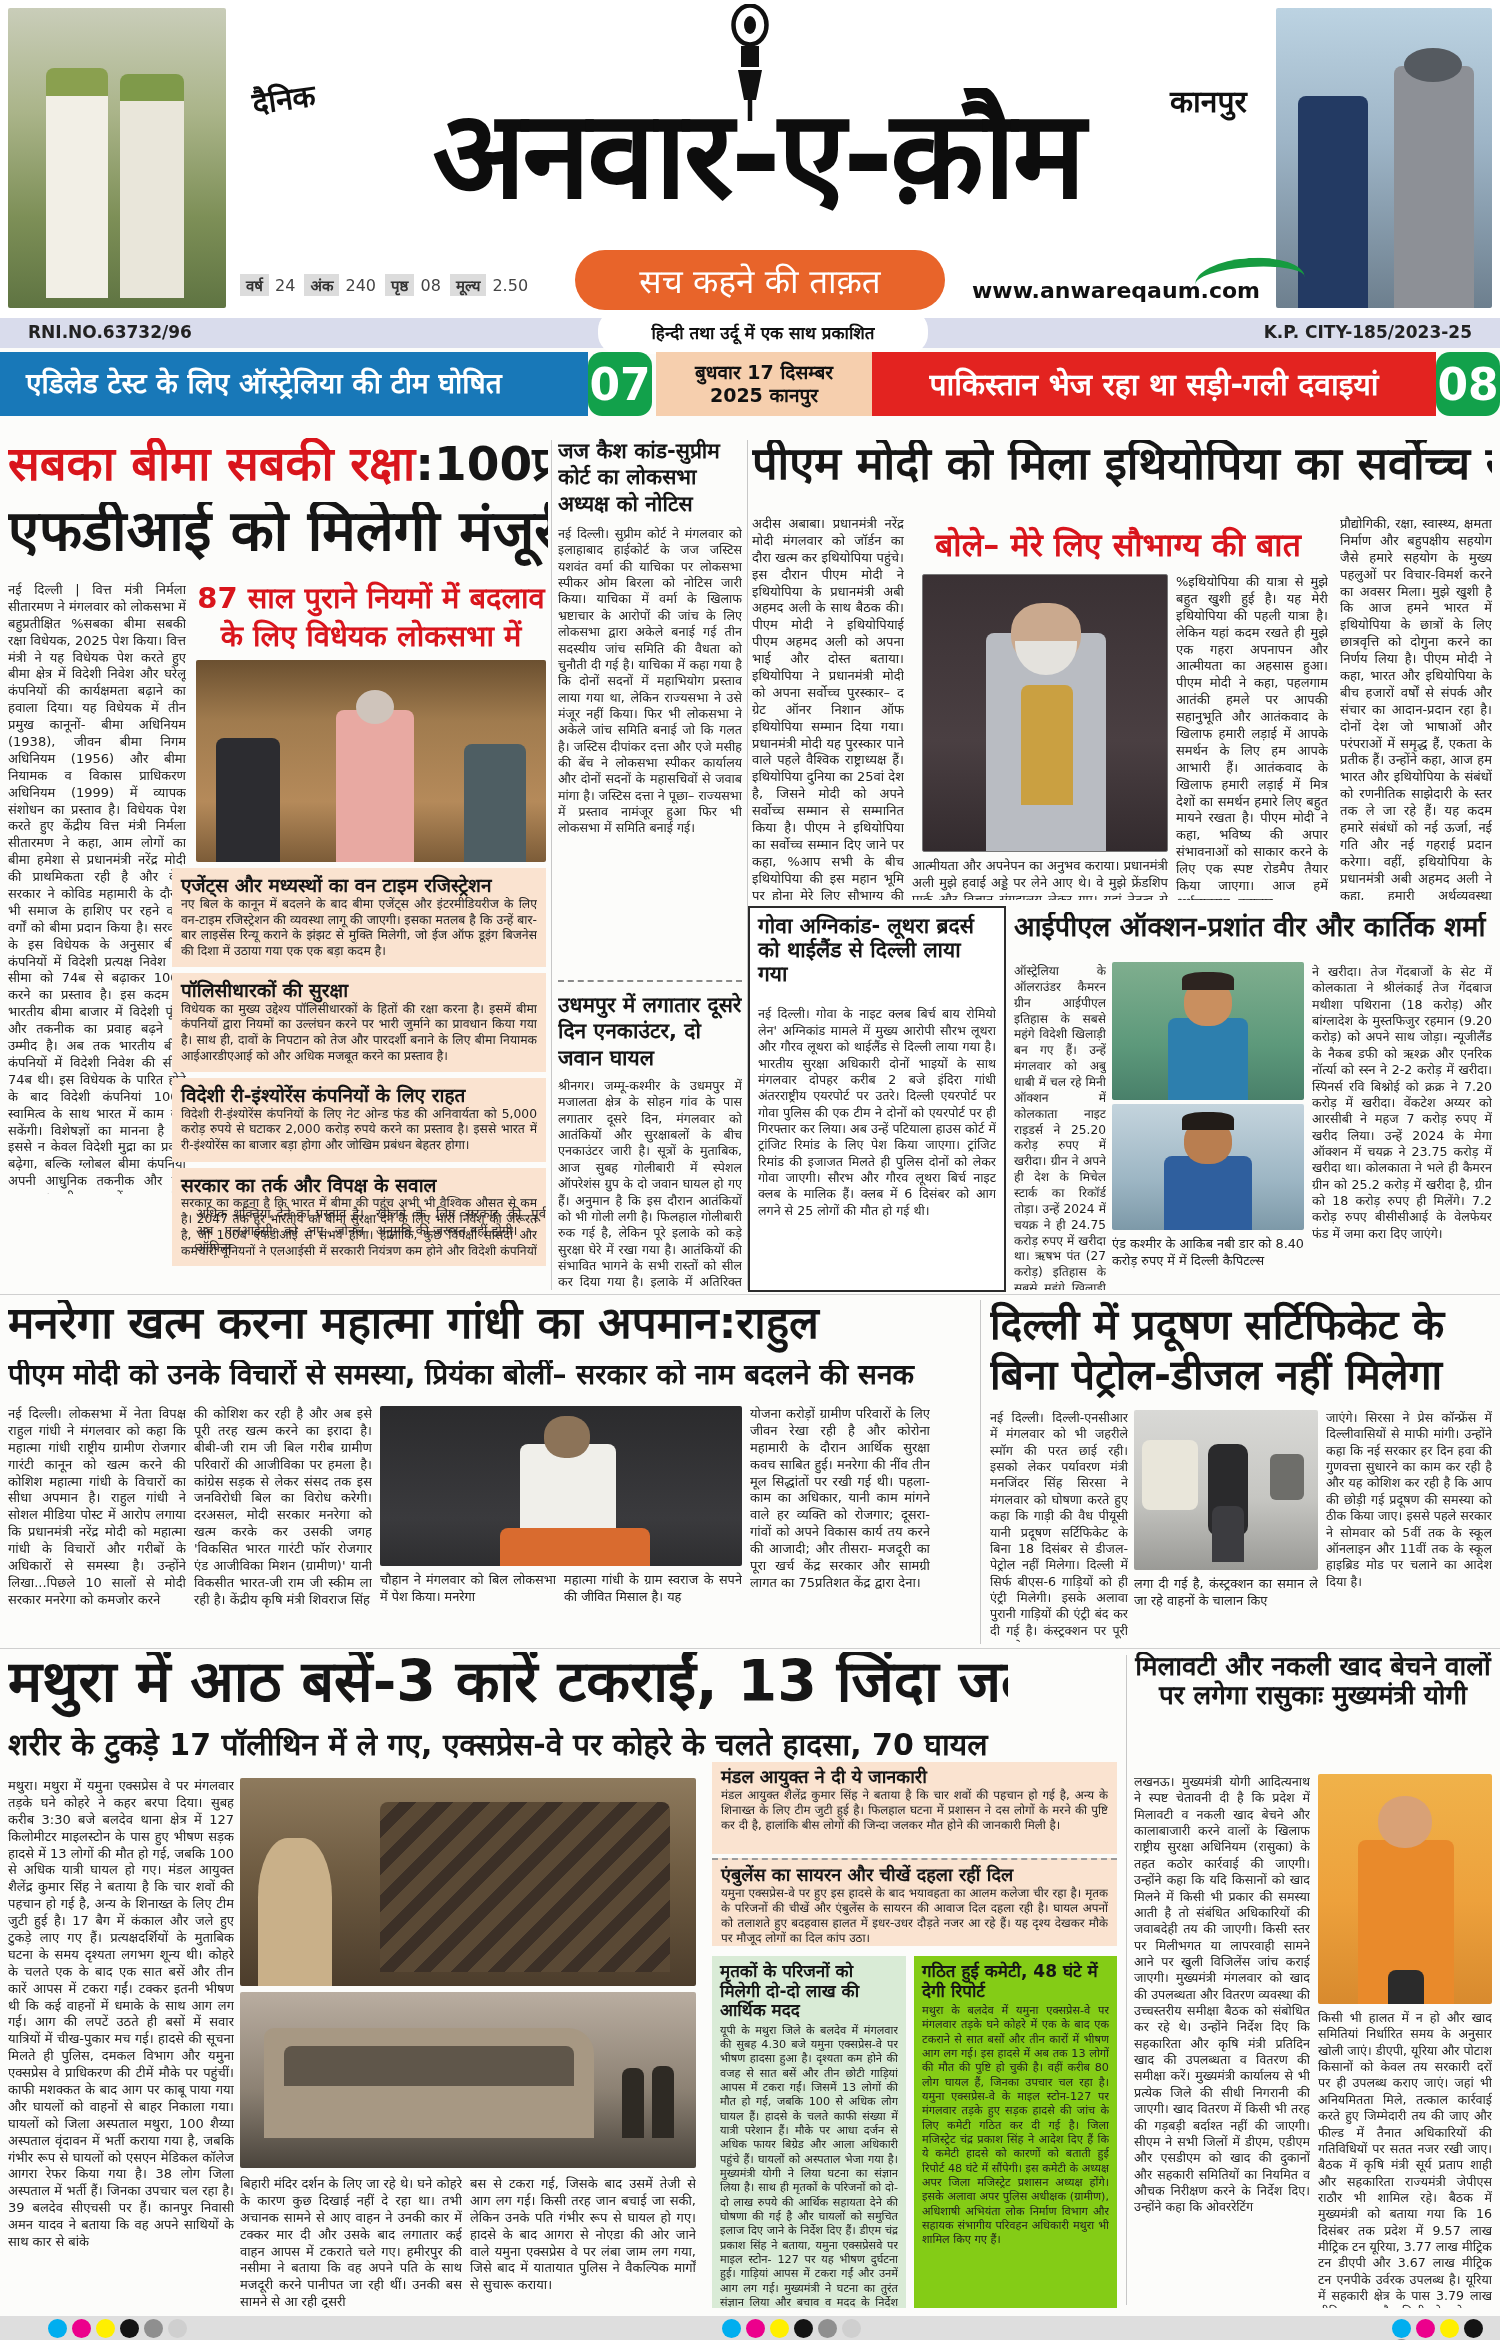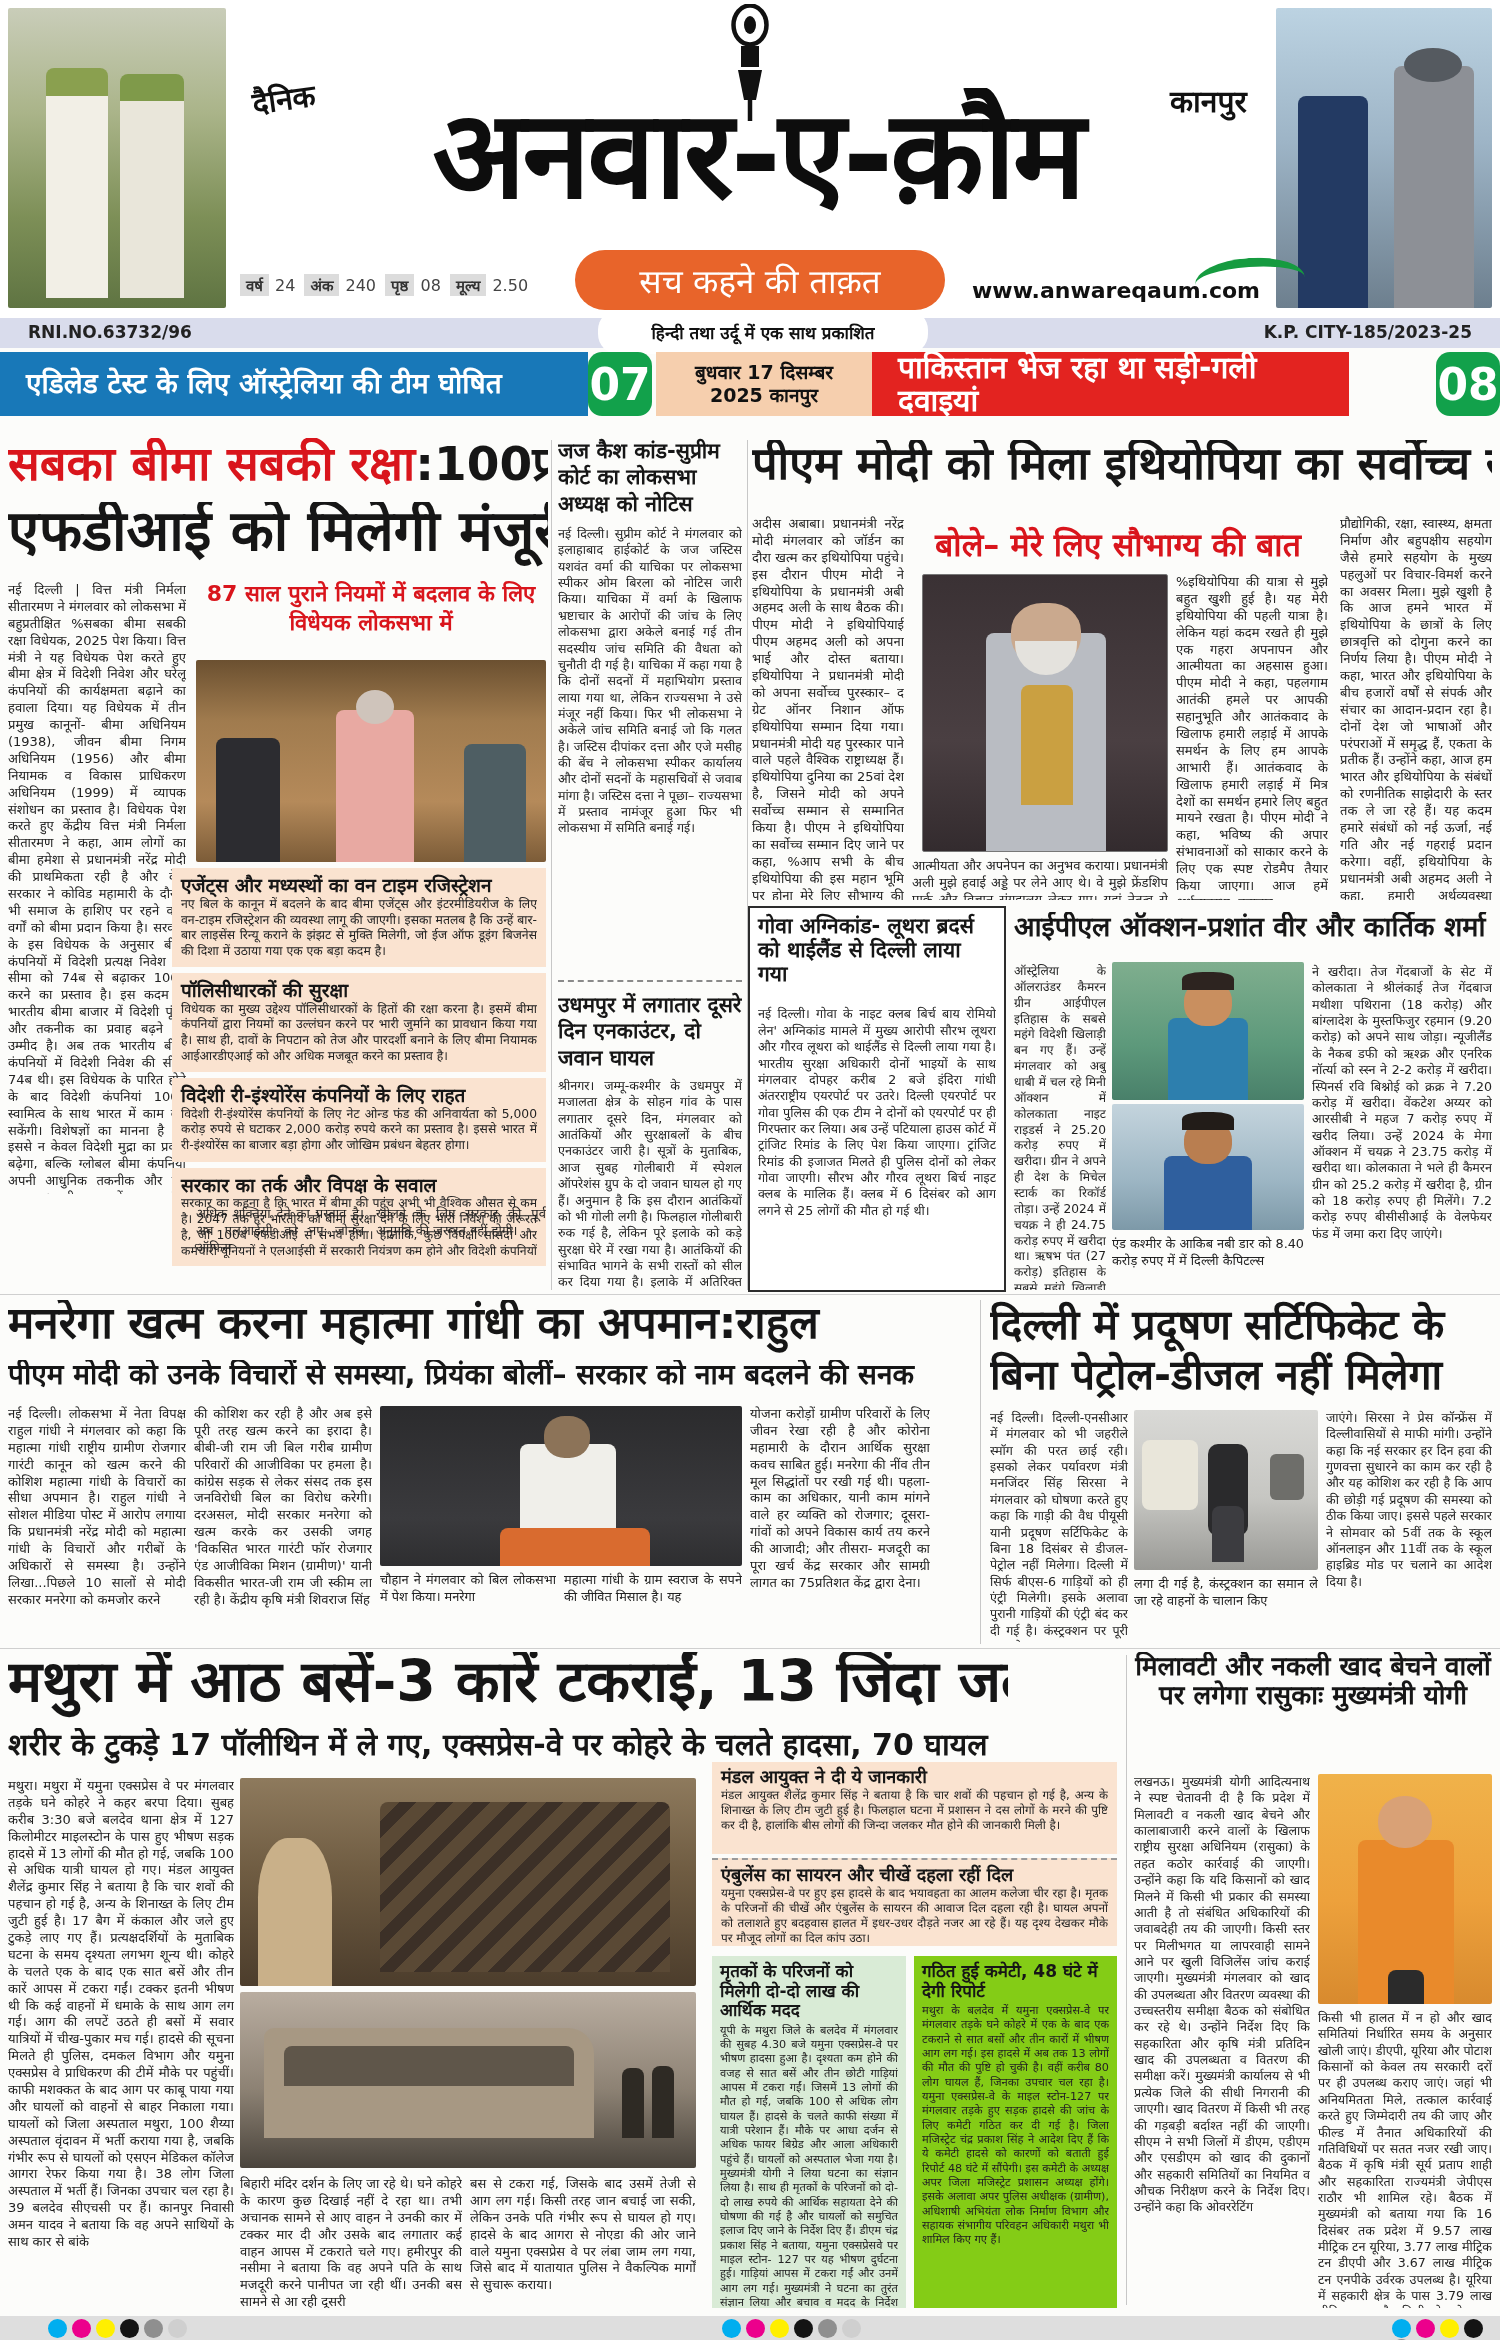--- a/index.html
+++ b/index.html
@@ -86,40 +86,40 @@
     <div class="abs" style="left:0;top:0;width:588px;height:64px;background:#1878b8">
       <div class="teaser-text" style="font-size:28px">एडिलेड टेस्ट के लिए ऑस्ट्रेलिया की टीम घोषित</div>
     </div>
     <div class="badge" style="left:588px;width:64px;background:#12a14b">
       <span>07</span>
     </div>
     <div class="abs" style="left:656px;top:0;width:216px;height:64px;background:#f6cfae;display:flex;flex-direction:column;align-items:center;justify-content:center">
       <span style="font-size:19px;font-weight:800;color:#111;line-height:1.2">बुधवार 17 दिसम्बर</span>
       <span style="font-size:19px;font-weight:800;color:#111;line-height:1.2">2025 कानपुर</span>
     </div>
-    <div class="abs" style="left:872px;top:0;width:477px;height:64px;background:#e32320">
+    <div class="abs" style="left:872px;top:0;width:564px;height:64px;background:#e32320">
       <div class="teaser-text" style="justify-content:center">पाकिस्तान भेज रहा था सड़ी-गली दवाइयां</div>
     </div>
     <div class="badge" style="left:1436px;width:64px;background:#12a14b">
       <span>08</span>
     </div>
   </div>
 
   <section>
     <h1 class="abs" style="left:8px;top:438px;width:540px;height:62px;font-size:47px;line-height:1.1;white-space:nowrap;overflow:hidden">
       <span class="red" style="font-weight:800">सबका बीमा सबकी रक्षा</span><span style="font-weight:800;color:#161616">:100प्रति.</span>
     </h1>
     <h1 class="abs hlk" style="left:8px;top:502px;width:540px;height:70px;font-size:56px;line-height:1.05;text-align:center;white-space:nowrap;overflow:hidden">एफडीआई को मिलेगी मंजूरी</h1>
 
     <div class="abs bt" style="left:8px;top:582px;width:178px;height:612px">
       <span>नई दिल्ली | वित्त मंत्री निर्मला सीतारमण ने मंगलवार को लोकसभा में बहुप्रतीक्षित %सबका बीमा सबकी रक्षा विधेयक, 2025 पेश किया। वित्त मंत्री ने यह विधेयक पेश करते हुए बीमा क्षेत्र में विदेशी निवेश और घरेलू कंपनियों की कार्यक्षमता बढ़ाने का हवाला दिया। यह विधेयक में तीन प्रमुख कानूनों- बीमा अधिनियम (1938), जीवन बीमा निगम अधिनियम (1956) और बीमा नियामक व विकास प्राधिकरण अधिनियम (1999) में व्यापक संशोधन का प्रस्ताव है। विधेयक पेश करते हुए केंद्रीय वित्त मंत्री निर्मला सीतारमण ने कहा, आम</span>
       <span>लोगों का बीमा हमेशा से प्रधानमंत्री नरेंद्र मोदी की प्राथमिकता रही है और केंद्र सरकार ने कोविड महामारी के दौरान भी समाज के हाशिए पर रहने वाले वर्गों को बीमा प्रदान किया है। सरकार के इस विधेयक के अनुसार बीमा कंपनियों में विदेशी प्रत्यक्ष निवेश की सीमा को 74ब से बढ़ाकर 100ब करने का प्रस्ताव है। इस कदम से भारतीय बीमा बाजार में विदेशी पूंजी और तकनीक का प्रवाह बढ़ने की उम्मीद है। अब तक भारतीय बीमा कंपनियों में विदेशी निवेश की सीमा 74ब थी। इस विधेयक के पारित होने के बाद विदेशी कंपनियां 100ब स्वामित्व के साथ भारत में काम कर सकेंगी। विशेषज्ञों का मानना है कि इससे न केवल विदेशी मुद्रा का प्रवाह बढ़ेगा, बल्कि ग्लोबल बीमा कंपनियां अपनी आधुनिक तकनीक और नए उत्पाद भारतीय ग्राहकों तक पहुंचा सकेंगी। विधेयक में एलआईसी अधिनियम, 1956 में संशोधन कर सरकारी बीमा कंपनी के बोर्ड को</span>
     </div>
 
-    <div class="abs red" style="left:196px;top:580px;width:350px;height:78px;font-size:22px;font-weight:800;line-height:1.3;text-align:center;overflow:hidden">87 साल पुराने नियमों में बदलाव के लिए विधेयक लोकसभा में</div>
+    <div class="abs red" style="left:196px;top:580px;width:350px;height:78px;font-size:29px;font-weight:800;line-height:1.3;text-align:center;overflow:hidden">87 साल पुराने नियमों में बदलाव के लिए विधेयक लोकसभा में</div>
 
     <div class="photo" style="left:196px;top:660px;width:350px;height:202px;background:linear-gradient(180deg,#6b5030 0%,#a07b4e 30%,#b58a5a 70%,#7c5c38 100%)">
       <div class="figperson" style="left:140px;top:50px;width:78px;height:152px;background:#e8a9a2"></div>
       <div class="figperson" style="left:160px;top:30px;width:38px;height:34px;background:#cfc4bb;border-radius:50%"></div>
       <div class="figperson" style="left:20px;top:78px;width:64px;height:124px;background:#2c2c30"></div>
       <div class="figperson" style="left:268px;top:84px;width:62px;height:118px;background:#4e5e63"></div>
     </div>
 
     <div class="abs" style="left:172px;top:868px;width:374px;height:330px">
       <div style="background:#fae3d0;padding:7px 9px 8px;margin-bottom:6px">

